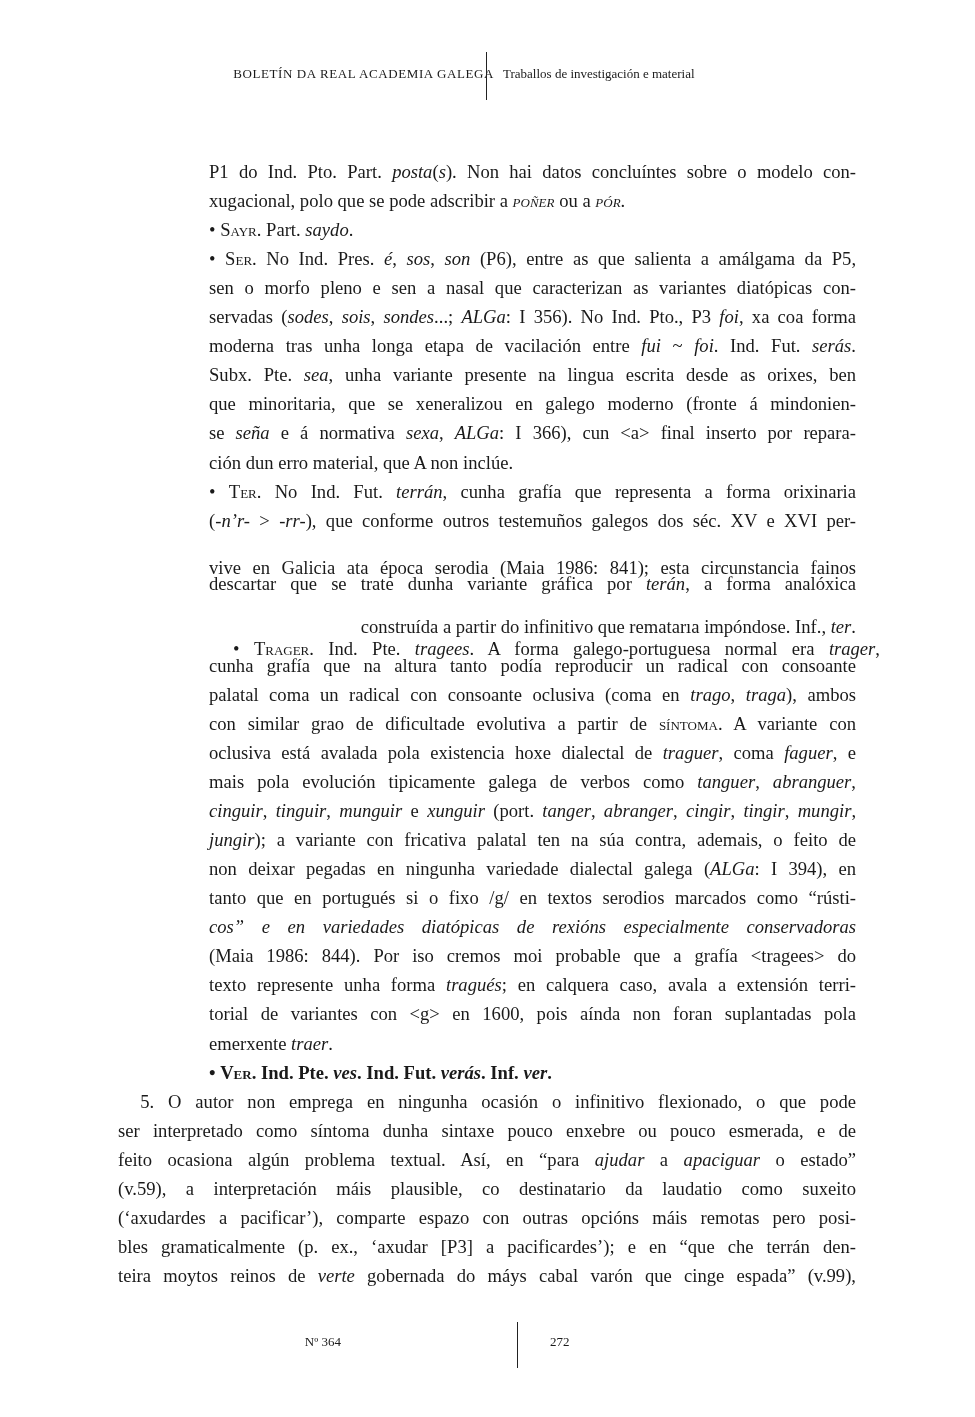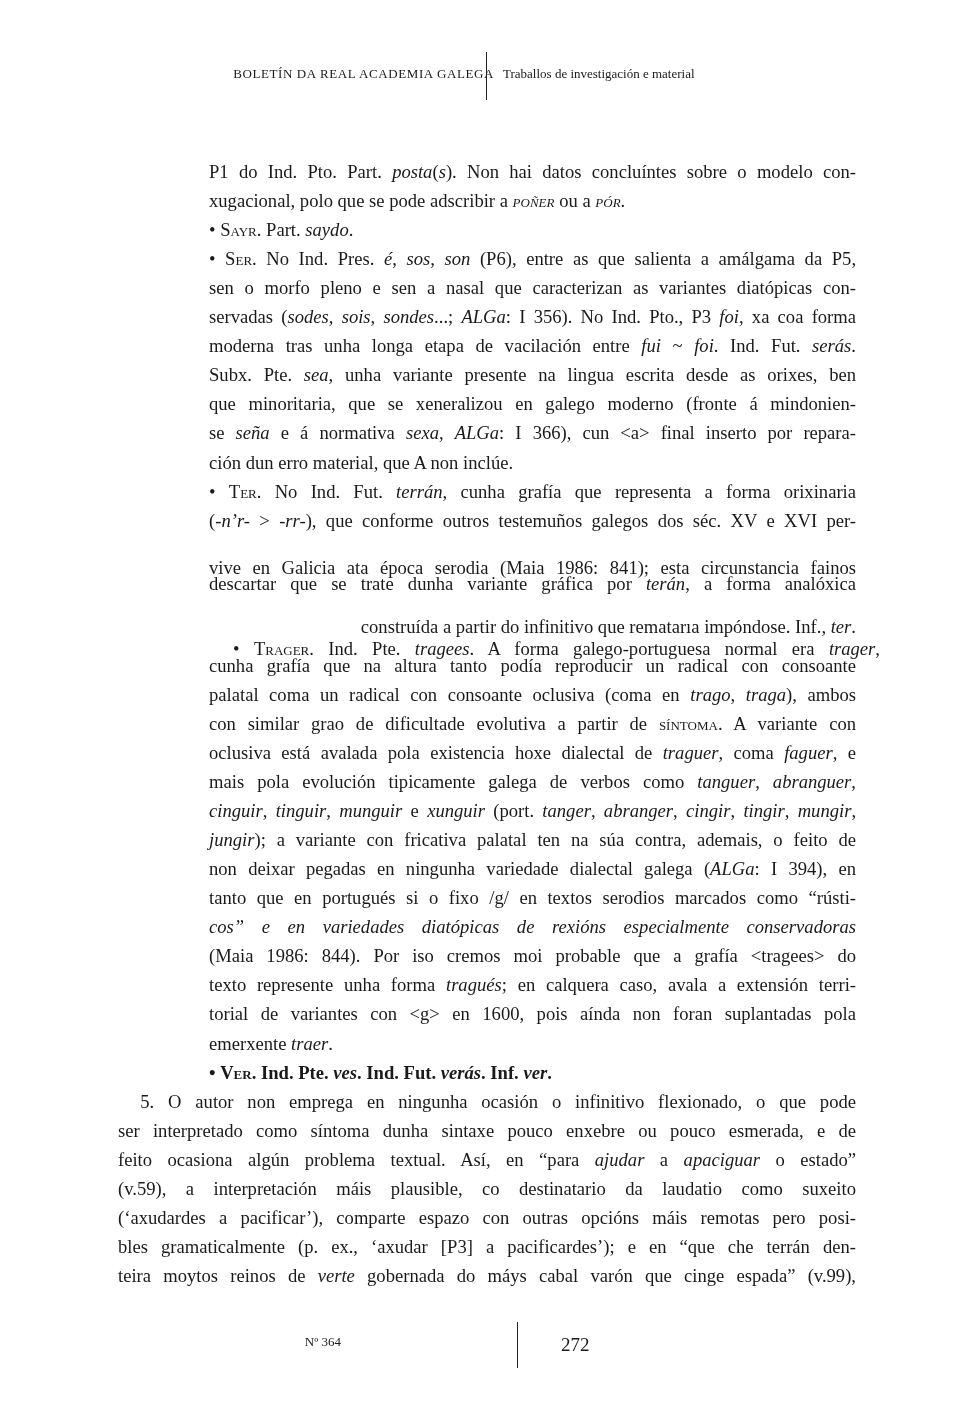--- a/index.html
+++ b/index.html
@@ -15,21 +15,21 @@
   .ind { left: 209px; width: 647px; }
   .full { left: 118px; width: 738px; }
   .just { text-align: justify; text-align-last: justify; }
   .nojust { text-align: left; }
   .sc { font-variant: small-caps; }
   i { font-style: italic; }
 
   .footer { position: absolute; top: 1322px; left: 0; width: 815px; height: 46px; margin-left: 31px; }
   .footer .left { position: absolute; right: 505px; top: 12px; font-size: 13px; white-space: nowrap; }
   .footer .divider { position: absolute; left: 486px; top: 0; width: 1px; height: 46px; background: #222; }
-  .footer .right { position: absolute; left: 530px; top: 12px; font-size: 19px; }
+  .footer .right { position: absolute; left: 519px; top: 12px; font-size: 13px; }
 </style>
 </head>
 <body>
 
 <div class="header">
   <div class="left">BOLETÍN DA REAL ACADEMIA GALEGA</div>
   <div class="divider"></div>
   <div class="right">Traballos de investigación e material</div>
 </div>
 

